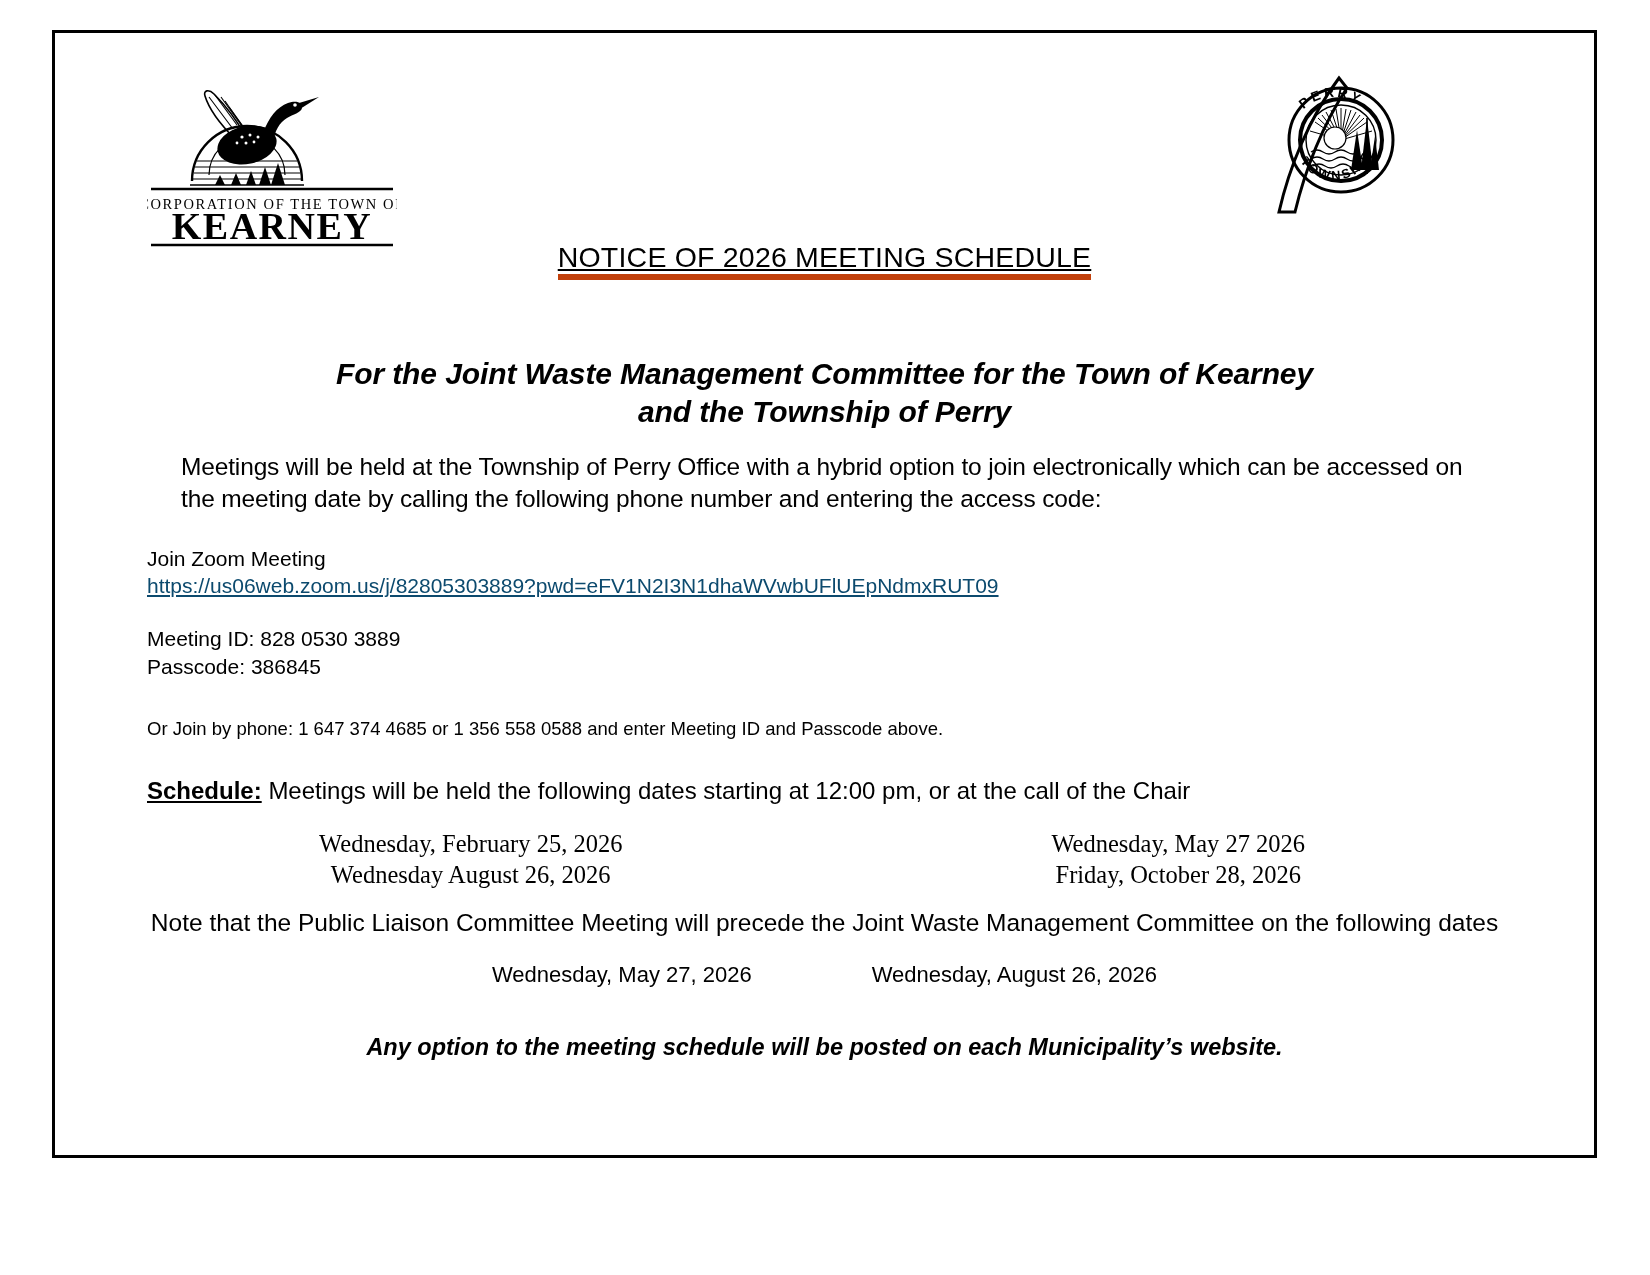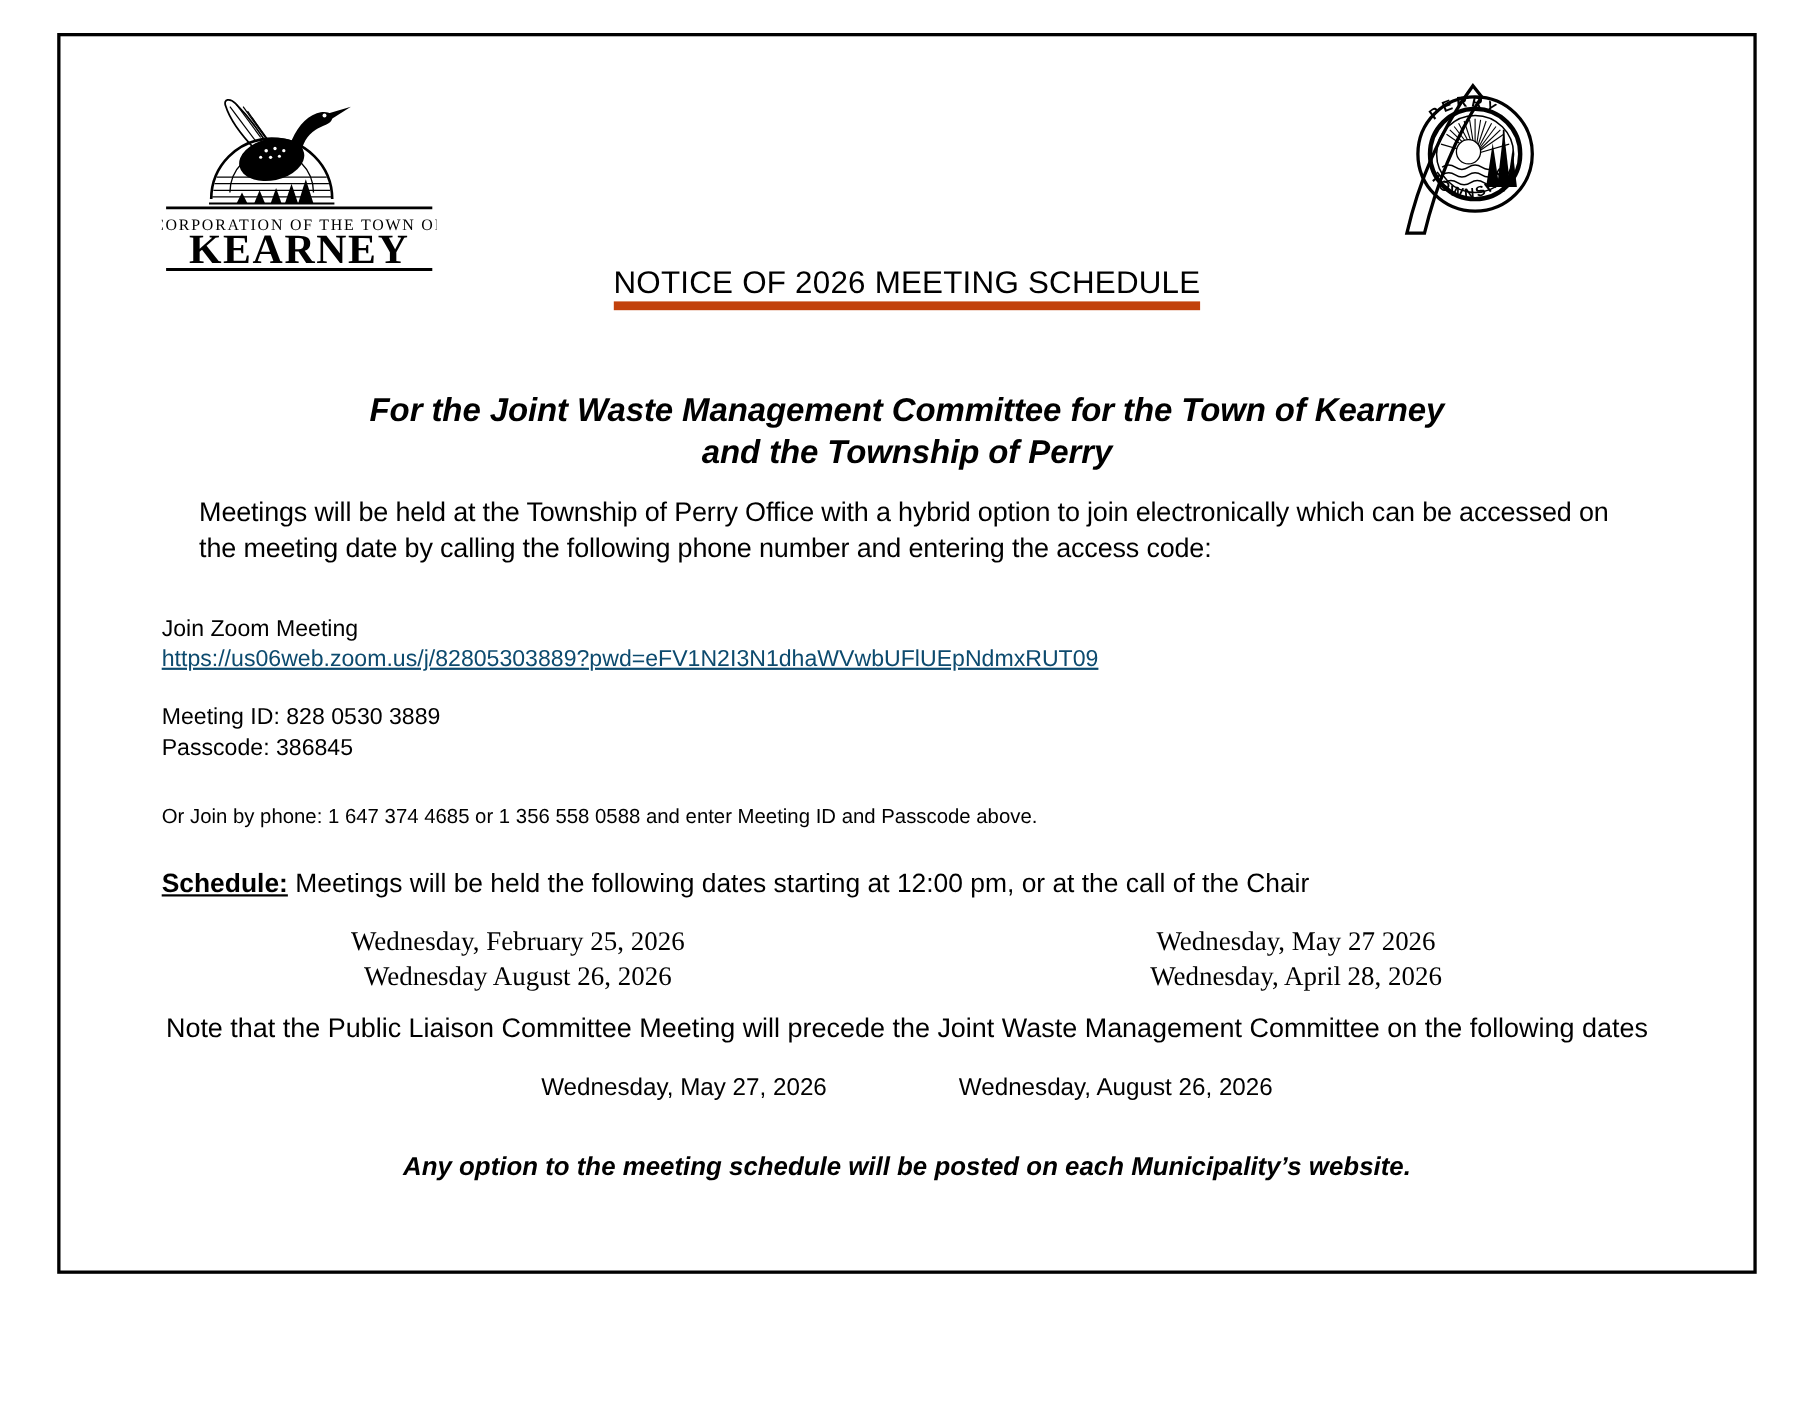--- a/index.html
+++ b/index.html
@@ -64,22 +64,23 @@
     position: absolute;
     left: 0;
     right: 0;
     top: 208px;
     text-align: center;
     font-size: 28.5px;
     letter-spacing: 0.2px;
     font-weight: 400;
   }
   .doc-title span {
-    border-bottom: 8px solid #c2410c;
+    border-bottom: 6px solid #c2410c;
     padding-bottom: 1px;
+    text-decoration: underline;
   }
 
   
   .doc-heading {
     position: absolute;
     left: 88px;
     right: 88px;
     top: 322px;
     text-align: center;
     font-weight: bold;
@@ -99,21 +100,21 @@
 
   .para-intro {
     font-size: 24.5px;
     line-height: 1.32;
     text-align: left;
     letter-spacing: -0.15px;
     margin-left: 34px;
   }
 
   .zoom-block {
-    margin-top: 42px;
+    margin-top: 29px;
     font-size: 21px;
     line-height: 1.3;
   }
   .zoom-link {
     color: #0c4a6e;
     text-decoration: underline;
     word-break: break-all;
     display: inline-block;
     font-size: 21px;
     cursor: pointer;
@@ -330,21 +331,21 @@
           <span>Meetings will be held the following dates starting at 12:00 pm, or at the call of the Chair</span>
         </div>
 
         <div class="dates-grid">
           <div class="dates-row">
             <div class="dates-col left-a">Wednesday, February 25, 2026</div>
             <div class="dates-col right-a">Wednesday, May 27 2026</div>
           </div>
           <div class="dates-row">
             <div class="dates-col left-a">Wednesday August 26, 2026</div>
-            <div class="dates-col right-a">Wednesday, April 28, 2026</div>
+            <div class="dates-col right-a">Friday, October 28, 2026</div>
           </div>
         </div>
 
         <div class="note-para">Note that the Public Liaison Committee Meeting will precede the Joint Waste Management Committee on the following dates</div>
 
         <div class="pl-dates">
           <div class="pl-date">Wednesday, May 27, 2026</div>
           <div class="pl-date">Wednesday, August 26, 2026</div>
         </div>
 

